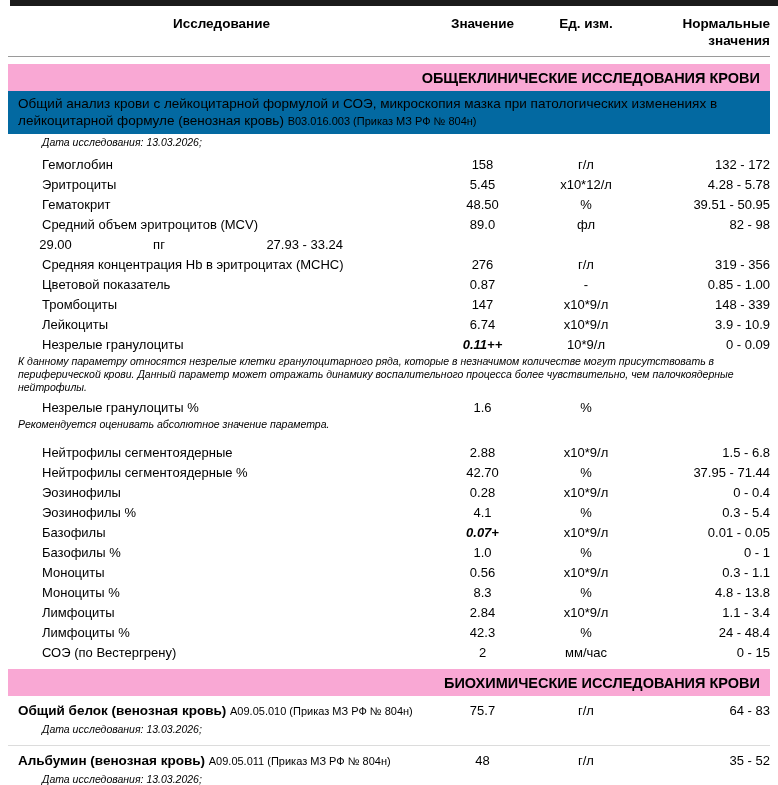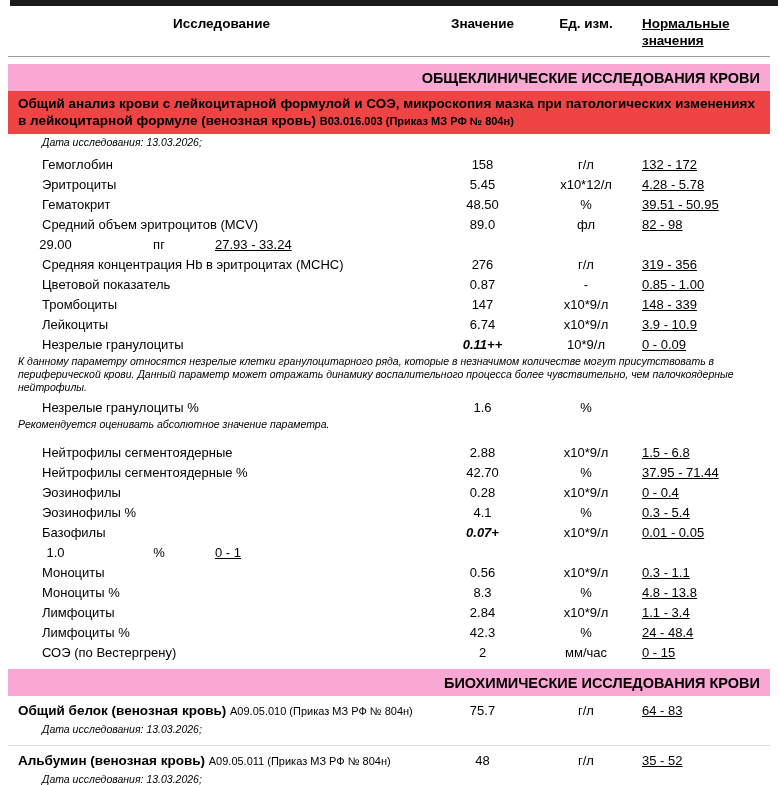--- a/index.html
+++ b/index.html
@@ -3,28 +3,28 @@
 <meta charset="utf-8">
 <style>
   html,body{margin:0;padding:0;background:#fff;}
   body{width:778px;height:785px;font-family:"Liberation Sans",sans-serif;color:#000;overflow:hidden;}
   .page{box-sizing:border-box;width:778px;padding:0 8px;}
   .topbar{height:6px;background:#1b1b1b;margin:0 -8px 0 2px;}
   
   .c-name{flex:1 1 auto;min-width:0;}
   .c-val{width:95px;flex:0 0 95px;text-align:center;}
   .c-unit{width:112px;flex:0 0 112px;text-align:center;}
-  .c-norm{width:128px;flex:0 0 128px;text-align:left;text-decoration:underline;}
+  .c-norm{width:128px;flex:0 0 128px;text-align:right;}
   
   .thead{display:flex;align-items:flex-start;font-weight:bold;font-size:13.5px;line-height:17px;padding:9px 0 7px;border-bottom:1px solid #9a9a9a;}
   .thead .c-name{text-align:center;}
   
   .section-band{background:#f9a8d4;font-weight:bold;font-size:14.5px;line-height:16px;padding:6px 10px 5px;margin-top:7px;text-align:right;}
   
-  .panel-head{background:#ef4444;font-weight:bold;font-size:13.5px;line-height:17px;padding:4px 10px 4px;}
+  .panel-head{background:#0369a1;font-weight:normal;font-size:13.5px;line-height:17px;padding:4px 10px 4px;}
   .panel-code{font-size:11px;}
   .date{font-style:italic;font-size:10.5px;line-height:13px;padding:2px 0 5px 34px;}
   
   .row{display:flex;align-items:baseline;font-size:13px;line-height:19px;padding:.5px 0;}
   .row .c-name{padding-left:34px;}
   .flag{font-weight:bold;font-style:italic;}
   .note{font-style:italic;font-size:10.5px;line-height:13px;padding:1px 0 3px 10px;}
   .gap-after{margin-bottom:8px;}
   
   .bio-block{padding:5px 0 1px;}
@@ -140,20 +140,21 @@
         <div class="c-unit">%</div>
         <div class="c-norm">0.3 - 5.4</div>
       </div>
       <div class="row">
         <div class="c-name">Базофилы</div>
         <div class="c-val flag">0.07+</div>
         <div class="c-unit">х10*9/л</div>
         <div class="c-norm">0.01 - 0.05</div>
       </div>
       <div class="row">
+        <div class="c-name">Базофилы %</div>
         <div class="c-val">1.0</div>
         <div class="c-unit">%</div>
         <div class="c-norm">0 - 1</div>
       </div>
       <div class="row">
         <div class="c-name">Моноциты</div>
         <div class="c-val">0.56</div>
         <div class="c-unit">х10*9/л</div>
         <div class="c-norm">0.3 - 1.1</div>
       </div>

